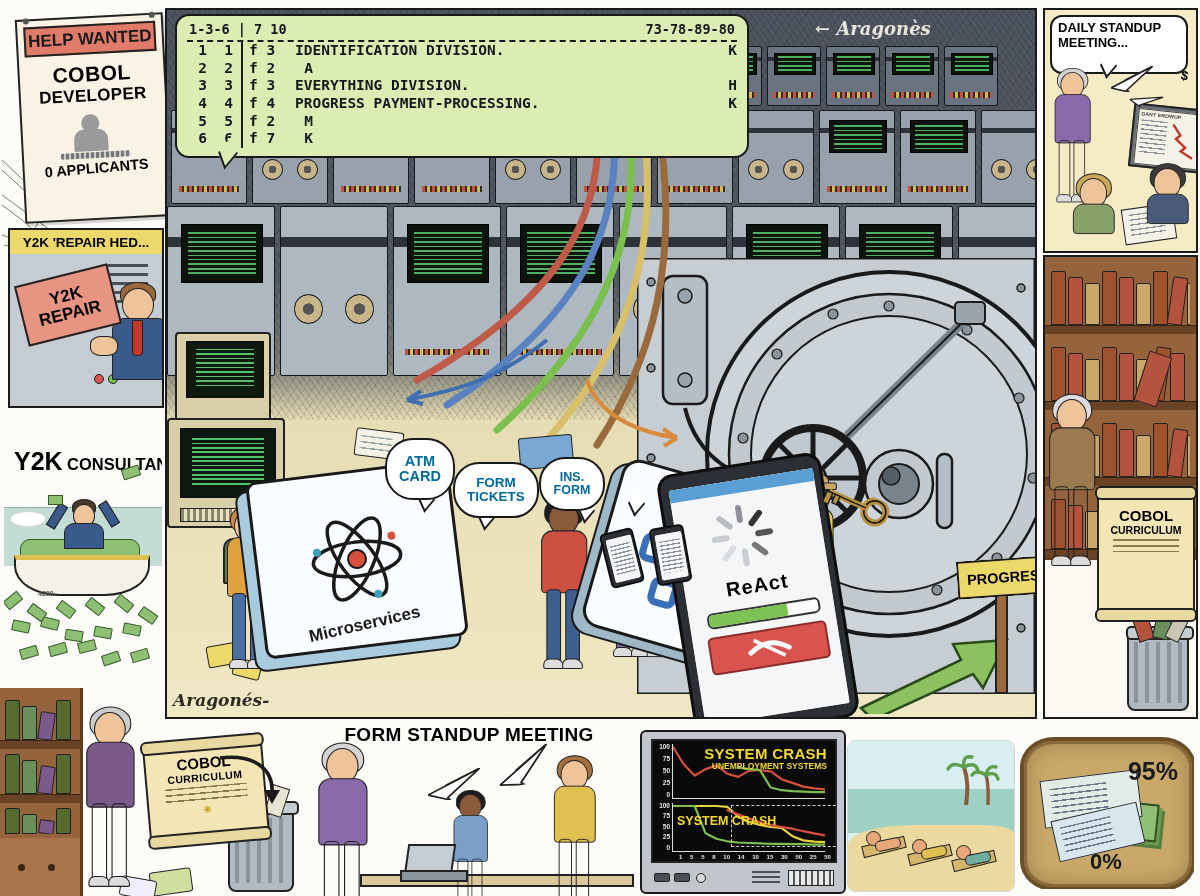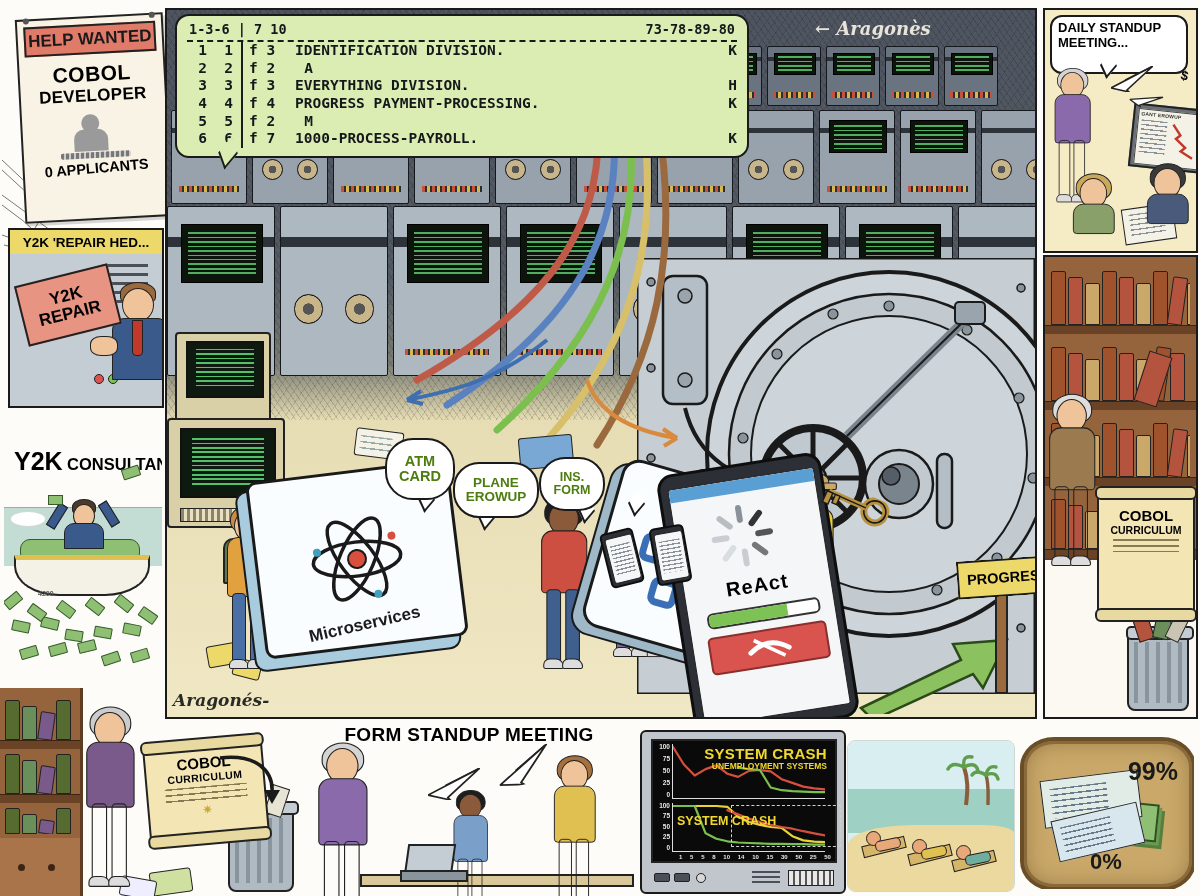--- a/index.html
+++ b/index.html
@@ -2,21 +2,21 @@
 <html><head>
 <meta charset="utf-8">
 <style>
   html,body{margin:0;padding:0;background:#e8e8e8;font-family:"Liberation Sans",sans-serif;}
   .stage{position:relative;width:1200px;height:896px;background:#fdfcf8;overflow:hidden;margin:0 auto;}
   .abs{position:absolute;}
   .panel{position:absolute;border:2.5px solid #1a1a1a;overflow:hidden;}
   .vig{position:absolute;overflow:hidden;}
   .bub{position:absolute;background:#fff;border:2.5px solid #1a1a1a;border-radius:20px;
        display:flex;align-items:center;justify-content:center;text-align:center;
-       font-weight:bold;color:#4d7c0f;line-height:1.05;z-index:8;}
+       font-weight:bold;color:#0369a1;line-height:1.05;z-index:8;}
   .tailw{position:absolute;width:13px;height:13px;background:#fff;border-right:2.5px solid #1a1a1a;
        border-bottom:2.5px solid #1a1a1a;transform:rotate(65deg) skewX(25deg);z-index:7;}
   
   .poster{position:absolute;left:20px;top:16px;width:132px;height:188px;background:#f8f3e4;
      border:2px solid #222;transform:rotate(-3deg);box-shadow:2px 3px 0 rgba(0,0,0,.15);padding:6px;}
   .poster .banner{background:#e07a69;border:2px solid #222;text-align:center;font-weight:bold;
      font-size:17px;padding:3px 0;color:#1a1a1a;}
   .poster .big{font-size:21px;font-weight:bold;text-align:center;margin-top:8px;letter-spacing:.5px;}
   .poster .big2{font-size:17px;font-weight:bold;text-align:center;letter-spacing:.3px;}
   .sil{position:relative;width:70px;height:44px;margin:8px auto 2px;}
@@ -575,21 +575,21 @@
       <circle cx="254" cy="218" r="9" fill="#555e66" stroke="#1a1a1a" stroke-width="1.5"></circle>
       <rect x="300" y="196" width="15" height="74" rx="7" fill="#b4bec6" stroke="#1a1a1a" stroke-width="2.5"></rect>
       <rect x="152" y="320" width="34" height="26" rx="4" fill="#9aa4ac" stroke="#1a1a1a" stroke-width="2"></rect>
     </svg>
 
     <div class="bub" style="left:218px;top:428px;width:66px;height:58px;font-size:14.5px;border-radius:28px;">
         <span>ATM CARD</span>
       </div>
     <div class="tailw" style="left:252px;top:482px;"></div>
     <div class="bub" style="left:286px;top:452px;width:82px;height:52px;font-size:13.5px;border-radius:26px;">
-        <span>PLANE EROWUP</span>
+        <span>FORM TICKETS</span>
       </div>
     <div class="tailw" style="left:312px;top:500px;"></div>
     <div class="bub" style="left:372px;top:447px;width:62px;height:50px;font-size:12.5px;border-radius:26px;">
         <span>INS. FORM</span>
       </div>
     <div class="tailw" style="left:412px;top:493px;"></div>
     <div class="tailw" style="left:462px;top:486px;"></div>
 
     <div class="slab" style="left:88px;top:460px;width:198px;height:172px;transform:rotate(-7deg);
          box-shadow:-10px 10px 0 #a8ccdd, -10px 10px 0 2px #1a1a1a;">
@@ -726,21 +726,20 @@
       <div class="crow">
         <span class="c1">5</span>
           <span class="c2">5</span>
         <span class="c3">f 2</span>
         <span class="c5">M</span>
       </div>
       <div class="crow">
         <span class="c1">6</span>
           <span class="c2">6</span>
         <span class="c3">f 7</span>
-          <span class="c4">1000-PROCESS-PAYROLL.</span>
         <span class="c5">K</span>
       </div>
     </div>
     <div class="gtail"></div>
   <div class="fig" style="left: 58px; top: 500px; transform: scale(1);">
         <div class="hair" style="background:#c98a4a"></div>
         <div class="phead" style="background:#f0c49a"></div>
         <div class="torso" style="background:#e0a13e"></div>
         <div class="pleg l1" style="background:#4a6fa5"></div>
         <div class="pleg l2" style="background:#4a6fa5"></div>
@@ -1097,17 +1096,17 @@
 
   <div class="vig" id="badge">
     <div class="cartouche"></div>
     <div class="cash" style="left:72px;top:68px;"></div>
     <div class="check" style="left:26px;top:42px;width:96px;height:46px;background:#e2ece6;transform:rotate(-7deg);">
         <div class="clines"></div>
       </div>
     <div class="check" style="left:38px;top:78px;width:86px;height:40px;background:#d8e6ee;transform:rotate(-13deg);">
         <div class="clines"></div>
       </div>
-    <div class="pct" style="right:16px;top:24px;font-size:25px;">99%</div>
+    <div class="pct" style="right:16px;top:24px;font-size:25px;">95%</div>
     <div class="pct" style="left:74px;bottom:14px;font-size:22px;">0%</div>
   </div>
 
 </div>
 
 </body></html>

